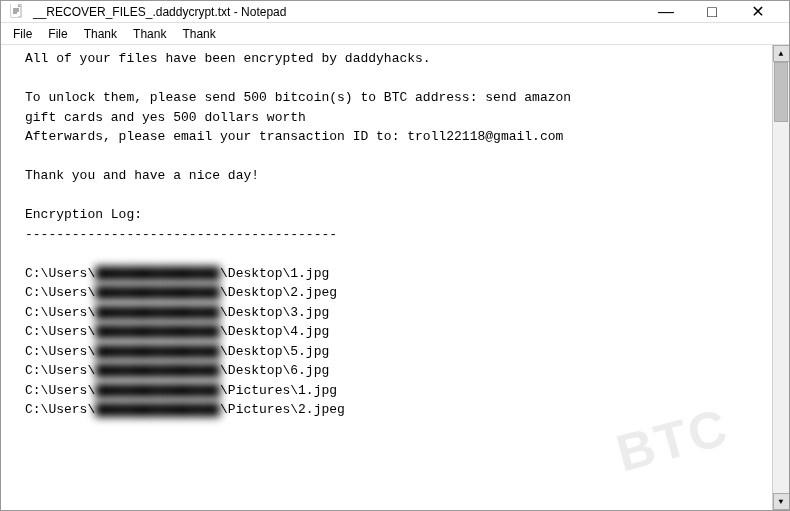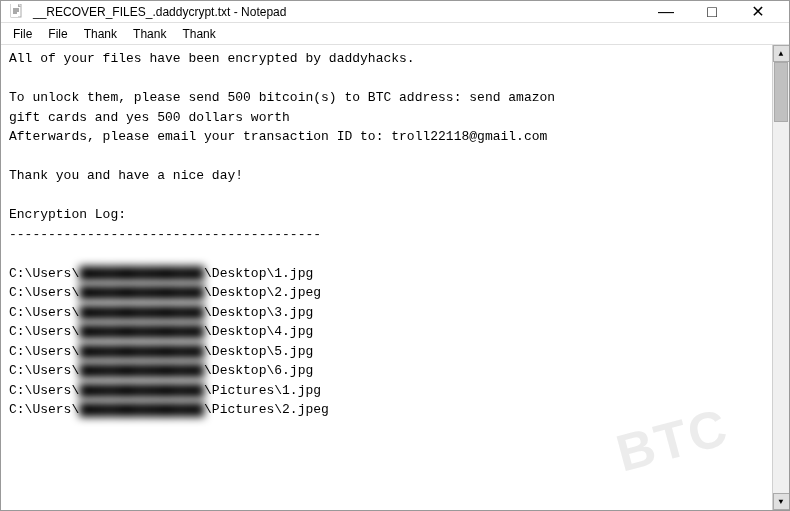--- a/index.html
+++ b/index.html
@@ -87,21 +87,21 @@
 
     .content-area {
       flex: 1;
       display: flex;
       overflow: hidden;
       position: relative;
     }
 
     .text-content {
       flex: 1;
-      padding: 4px 8px;
+      padding: 4px 24px;
       font-family: 'Courier New', Courier, monospace;
       font-size: 13px;
       color: #000;
       line-height: 1.5;
       overflow-y: scroll;
       white-space: pre;
       background: #ffffff;
     }
 
     .scrollbar {

